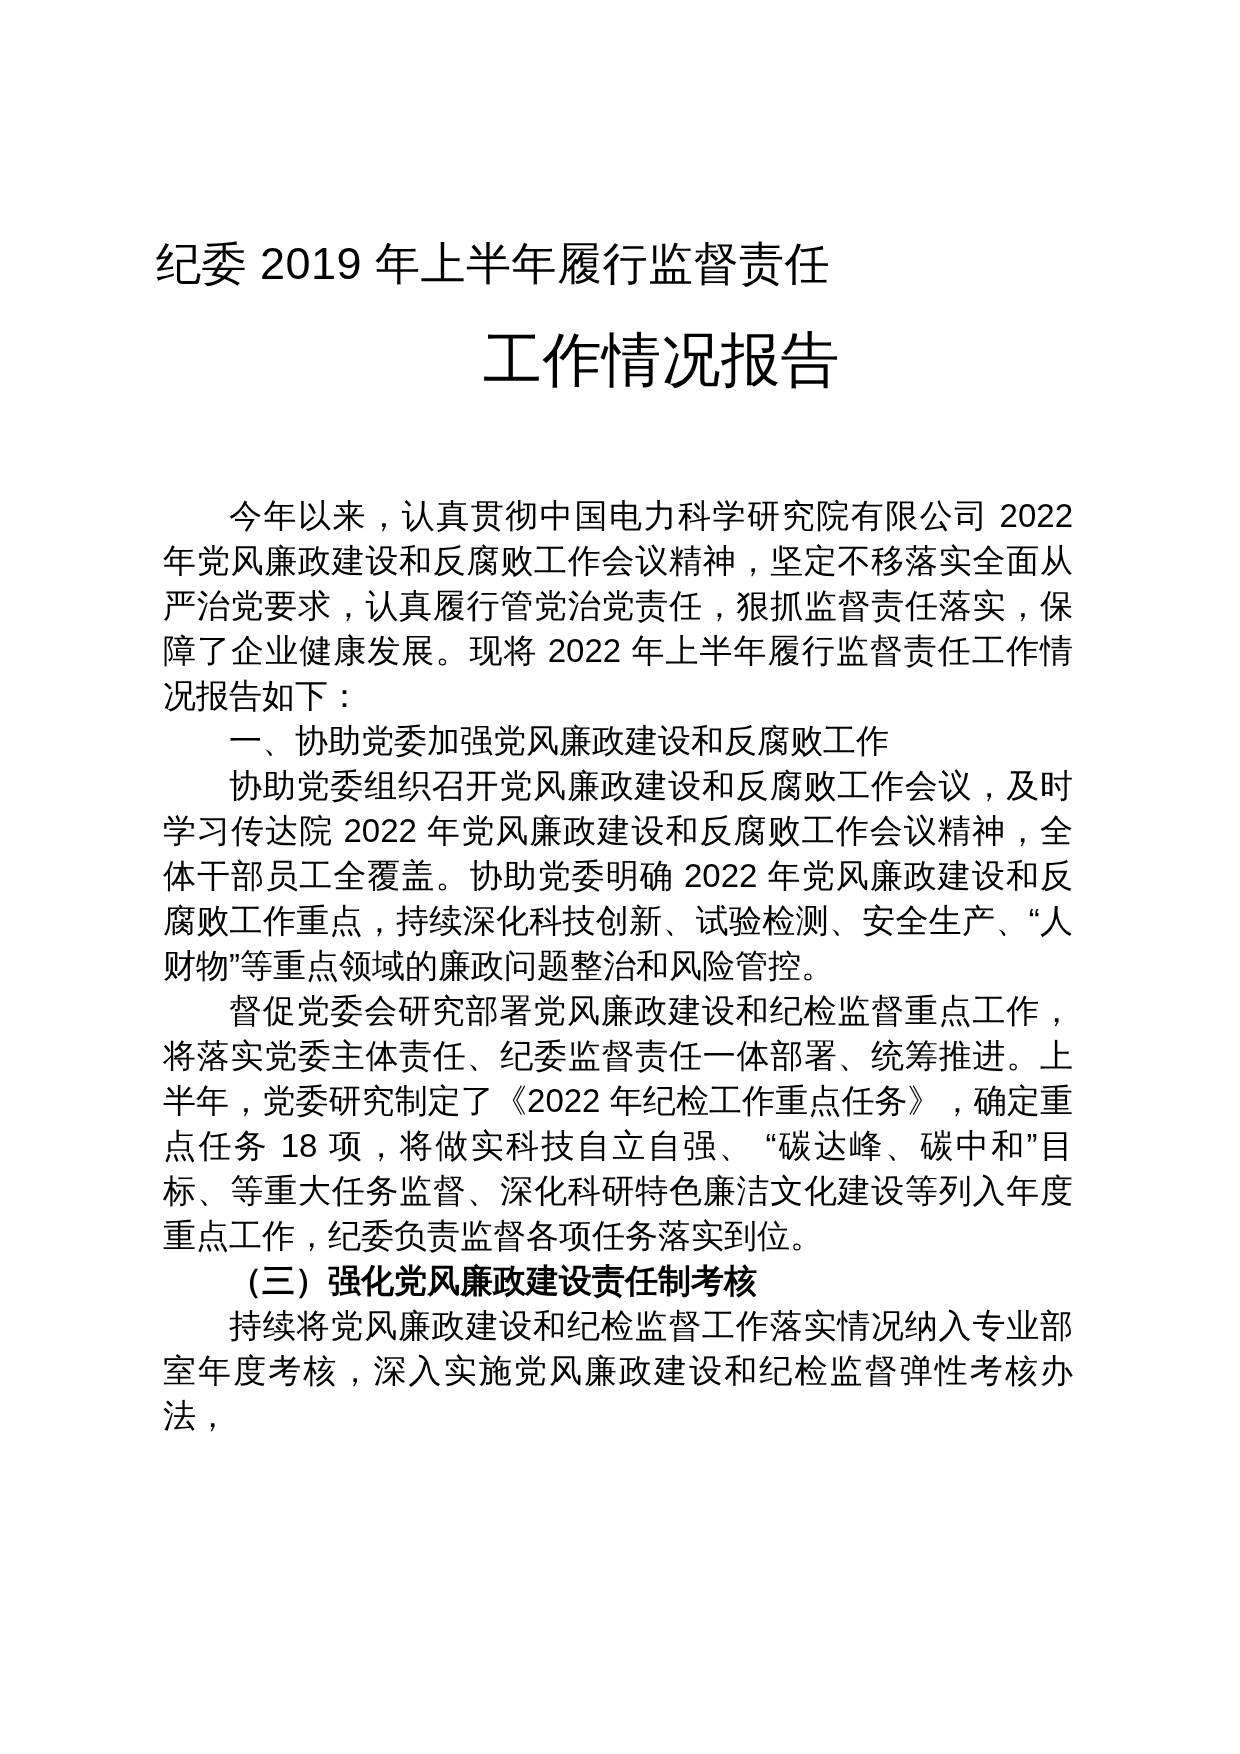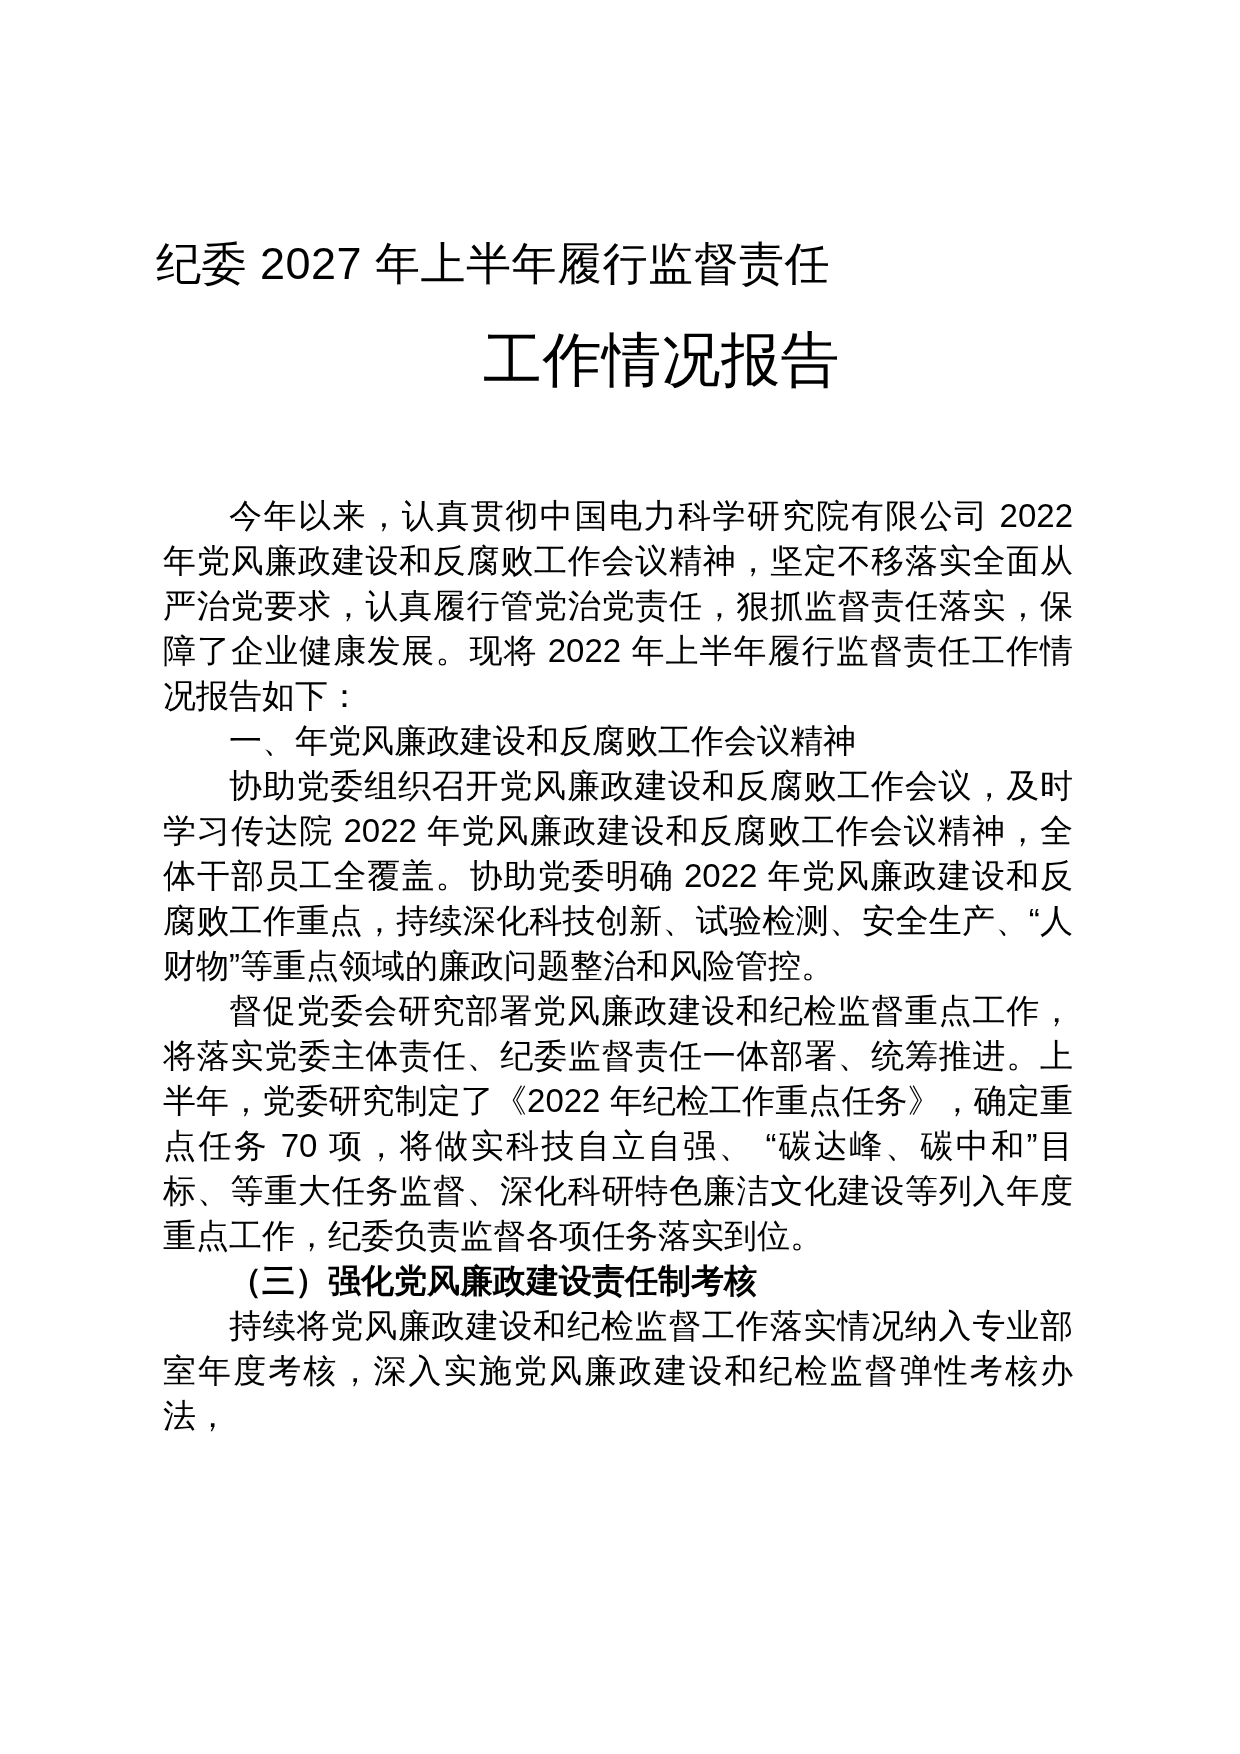--- a/index.html
+++ b/index.html
@@ -54,23 +54,23 @@
     font-weight: 400;
   }
   .doc-body p.heading-level2 {
     font-weight: 700;
   }
 </style>
 </head>
 <body>
 
 <div class="page">
-  <div class="title-line1">纪委 2027 年上半年履行监督责任</div>
+  <div class="title-line1">纪委 2019 年上半年履行监督责任</div>
   <div class="title-line2">工作情况报告</div>
   <div class="doc-body">
       <p class="body">今年以来，认真贯彻中国电力科学研究院有限公司 2022 年党风廉政建设和反腐败工作会议精神，坚定不移落实全面从严治党要求，认真履行管党治党责任，狠抓监督责任落实，保障了企业健康发展。现将 2022 年上半年履行监督责任工作情况报告如下：</p>
-      <p class="heading-level1">一、年党风廉政建设和反腐败工作会议精神</p>
+      <p class="heading-level1">一、协助党委加强党风廉政建设和反腐败工作</p>
       <p class="body">协助党委组织召开党风廉政建设和反腐败工作会议，及时学习传达院 2022 年党风廉政建设和反腐败工作会议精神，全体干部员工全覆盖。协助党委明确 2022 年党风廉政建设和反腐败工作重点，持续深化科技创新、试验检测、安全生产、“人财物”等重点领域的廉政问题整治和风险管控。</p>
-      <p class="body">督促党委会研究部署党风廉政建设和纪检监督重点工作，将落实党委主体责任、纪委监督责任一体部署、统筹推进。上半年，党委研究制定了《2022 年纪检工作重点任务》，确定重点任务 70 项，将做实科技自立自强、 “碳达峰、碳中和”目标、等重大任务监督、深化科研特色廉洁文化建设等列入年度重点工作，纪委负责监督各项任务落实到位。</p>
+      <p class="body">督促党委会研究部署党风廉政建设和纪检监督重点工作，将落实党委主体责任、纪委监督责任一体部署、统筹推进。上半年，党委研究制定了《2022 年纪检工作重点任务》，确定重点任务 18 项，将做实科技自立自强、 “碳达峰、碳中和”目标、等重大任务监督、深化科研特色廉洁文化建设等列入年度重点工作，纪委负责监督各项任务落实到位。</p>
       <p class="heading-level2">（三）强化党风廉政建设责任制考核</p>
       <p class="body">持续将党风廉政建设和纪检监督工作落实情况纳入专业部室年度考核，深入实施党风廉政建设和纪检监督弹性考核办法，</p>
     </div>
 </div>
 
 </body></html>

